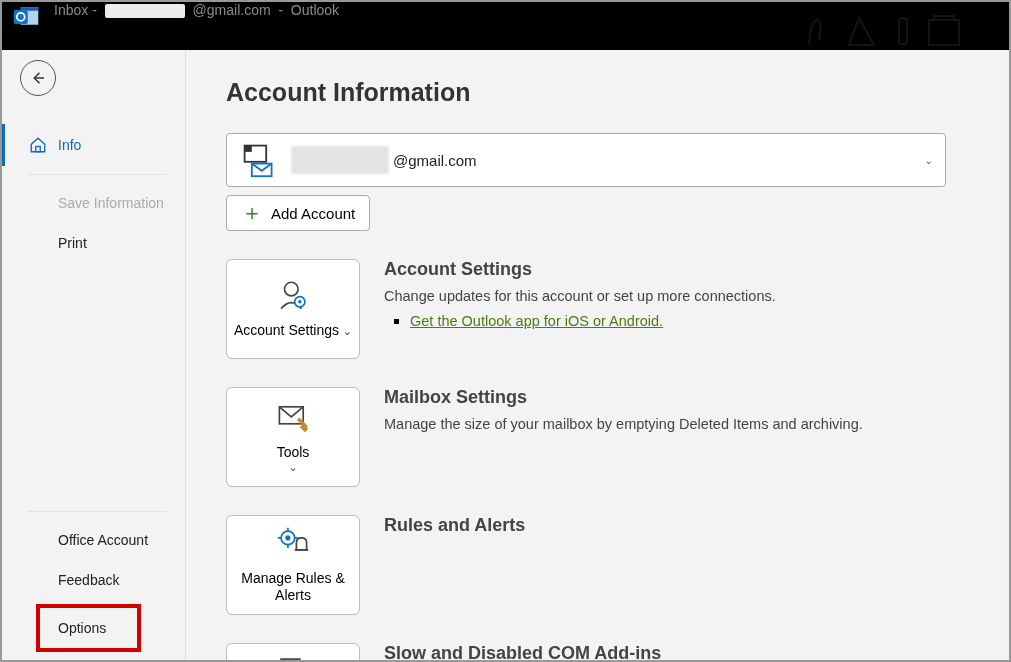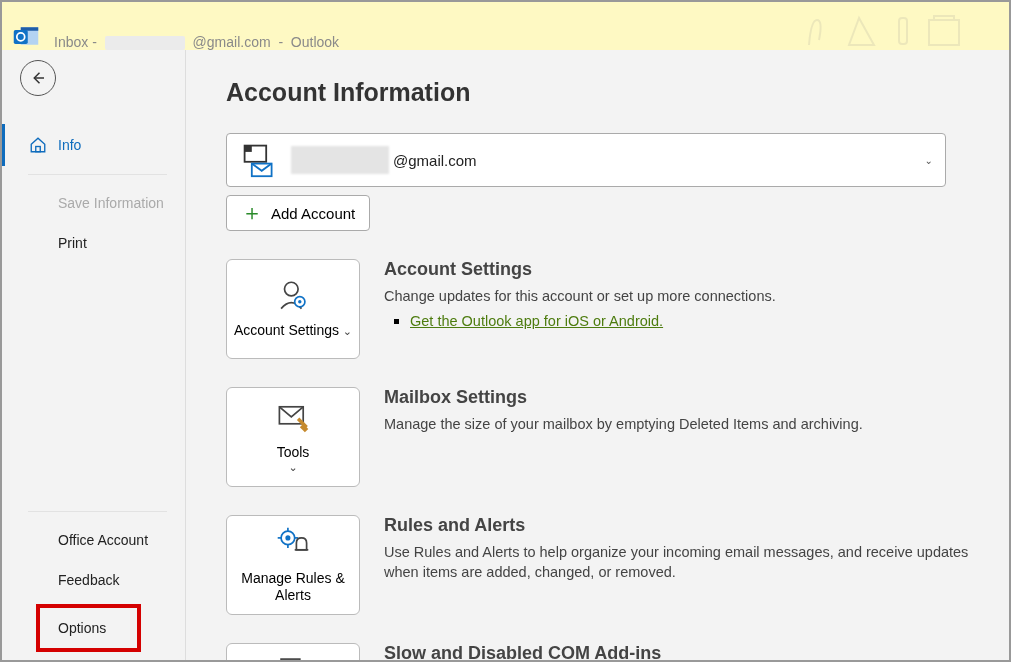--- a/index.html
+++ b/index.html
@@ -1,20 +1,20 @@
 <!DOCTYPE html>
 <html><head>
 <meta charset="utf-8">
 <style>
   * { box-sizing: border-box; font-family: "Segoe UI", Arial, sans-serif; }
   html, body { margin: 0; padding: 0; }
   body { width: 1011px; height: 662px; background: #f3f3f3; border: 2px solid #999; position: relative; overflow: hidden; }
 
   
-  .title-bar { height: 48px; display: flex; align-items: flex-end; padding: 0 10px; background: #fef9c3; }
+  .title-bar { height: 48px; display: flex; align-items: flex-start; padding: 0 10px; background: #000000; }
   .outlook-logo { width: 28px; height: 28px; margin-right: 14px; }
   .title-text { color: #8a8a8a; font-size: 14px; }
   .title-redacted { display: inline-block; width: 80px; height: 14px; background: #ebebeb; vertical-align: middle; margin: 0 4px; border-radius: 2px; }
 
   
   .deco-icons { position: absolute; top: 8px; right: 10px; opacity: 0.15; }
   .deco-icons svg { width: 200px; height: 40px; }
 
   
   .main { display: flex; height: calc(100% - 48px); }
@@ -212,21 +212,20 @@
                 <line x1="22" y1="14" x2="26" y2="14"></line>
               </g>
               <path d="M24 20 Q24 14 30 14 Q36 14 36 20 L36 28 L24 28 Z" fill="none" stroke="#444" stroke-width="2"></path>
               <line x1="22" y1="28" x2="38" y2="28" stroke="#444" stroke-width="2"></line>
             </svg>
         </span>
         <span class="tile-label">Manage Rules &amp; Alerts</span>
       </div>
       <div class="section-text">
         <h2>Rules and Alerts</h2>
-        <p>Use Rules and Alerts to help organize your incoming email messages, and receive updates when items are added, changed, or removed.</p>
       </div>
     </div>
 
     
     <div class="section-row">
       <div class="tile" style="height:60px; overflow:hidden;">
         <span>
           <svg viewBox="0 0 40 40">
               <rect x="6" y="6" width="22" height="28" fill="none" stroke="#444" stroke-width="2"></rect>
               <line x1="10" y1="13" x2="24" y2="13" stroke="#444" stroke-width="2"></line>

